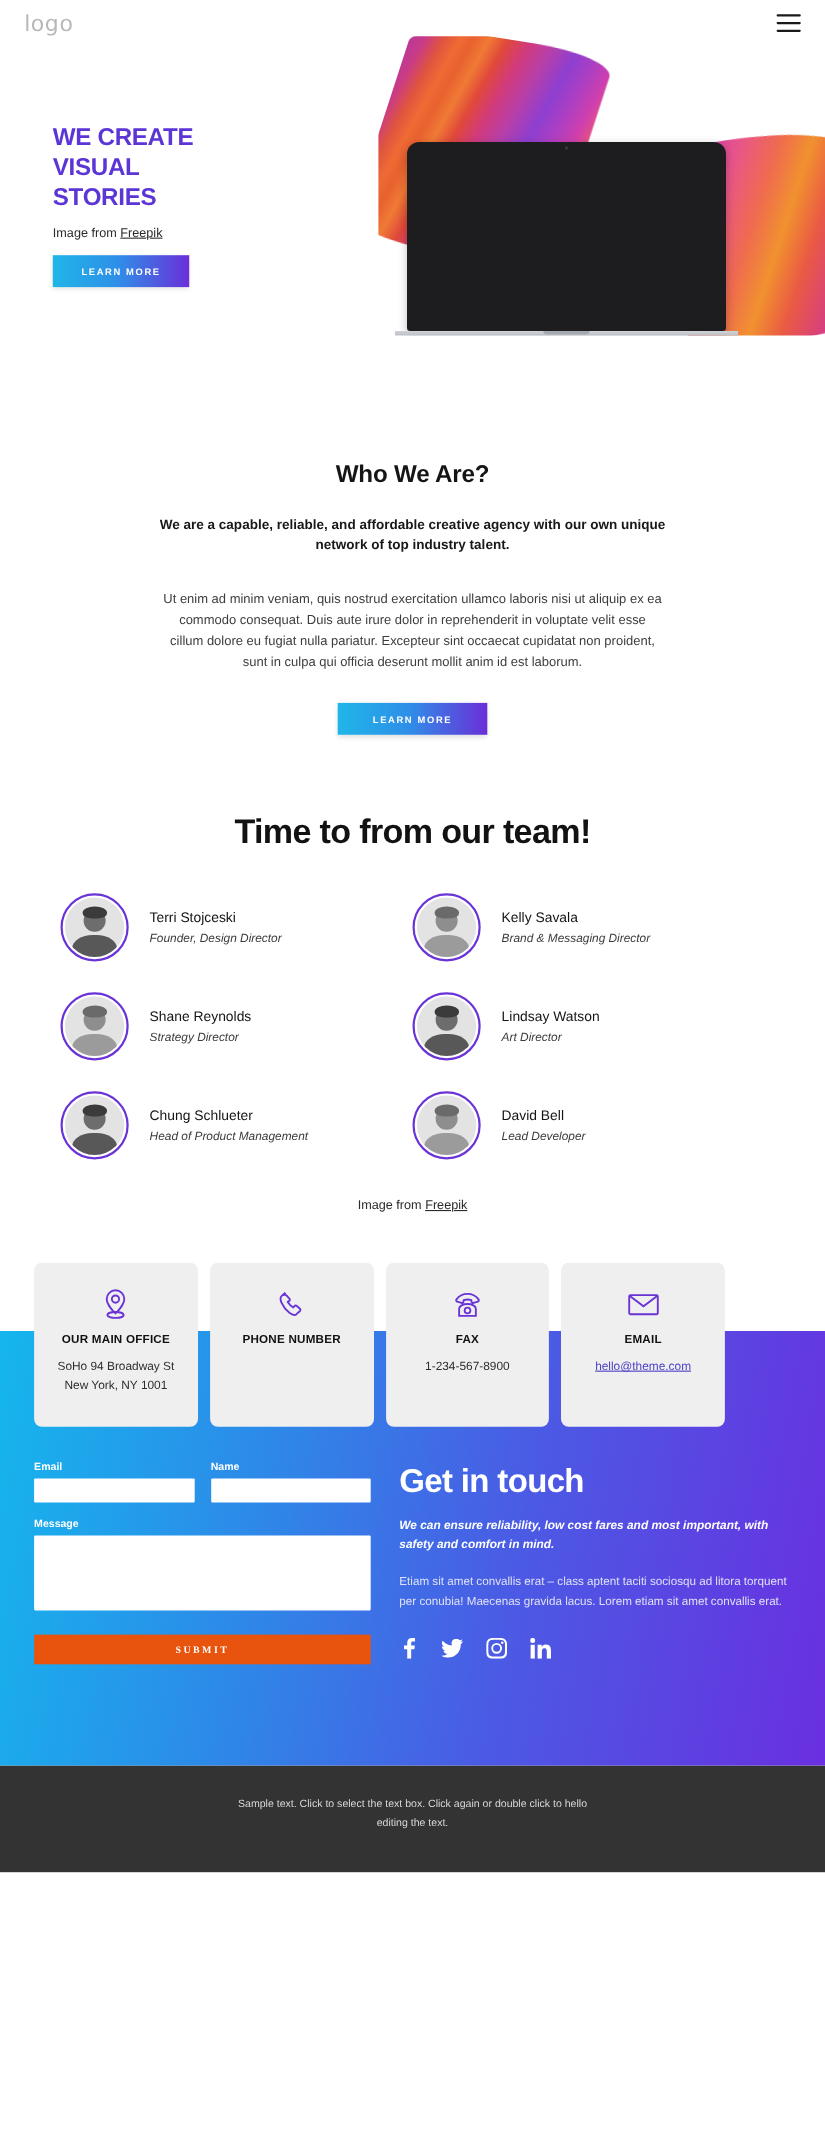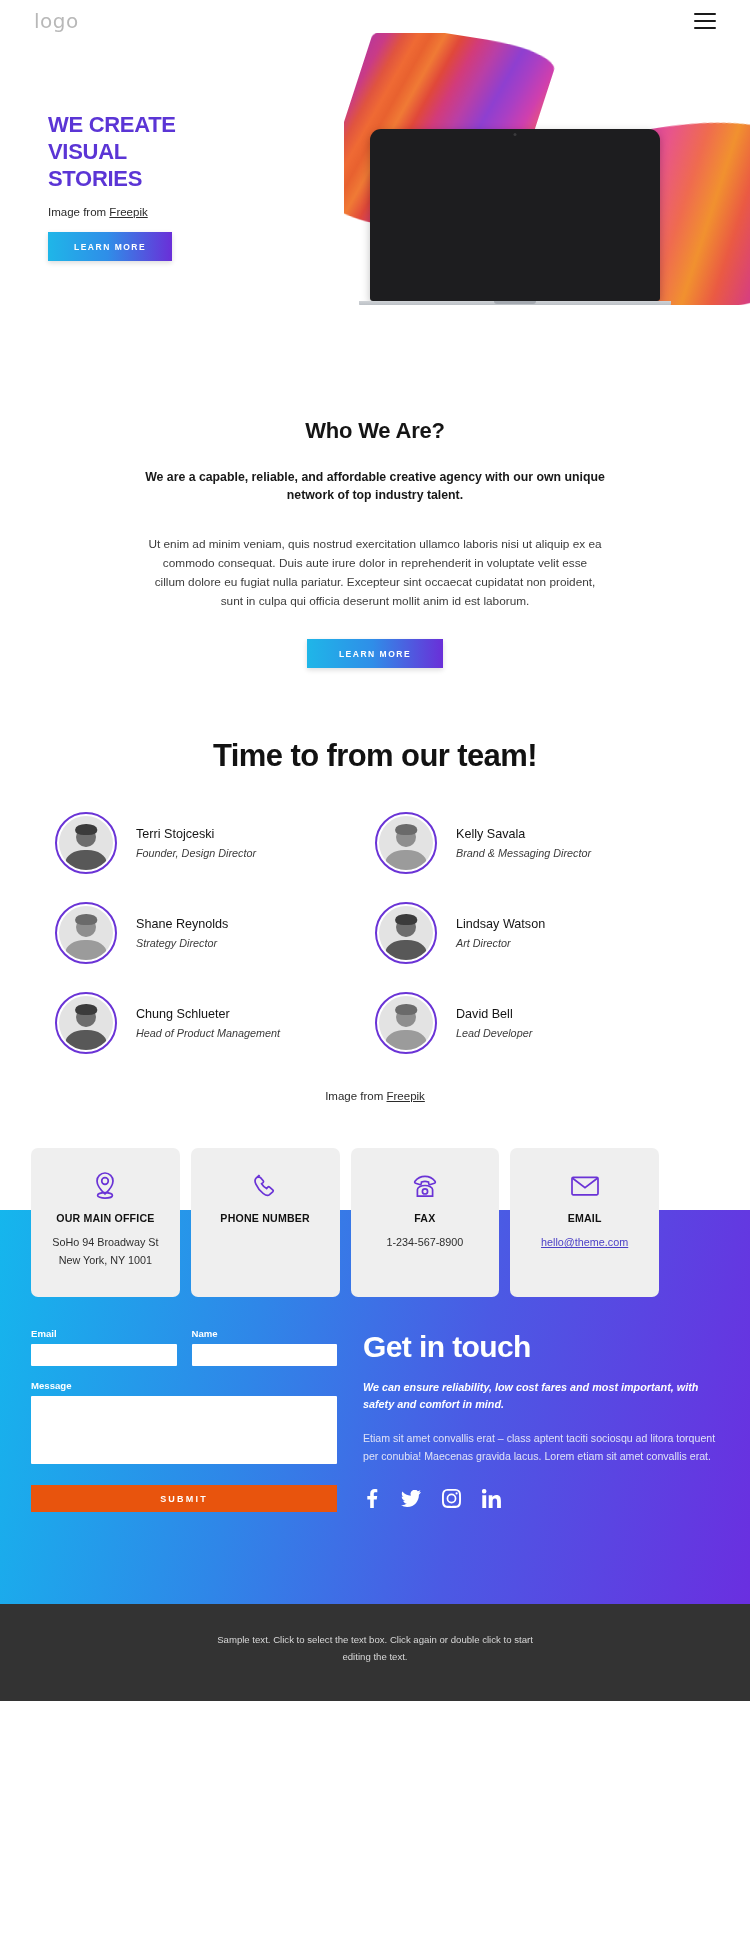--- a/index.html
+++ b/index.html
@@ -8,21 +8,21 @@
     background: #ffffff;
     font-family: "Liberation Sans", sans-serif;
     -webkit-font-smoothing: antialiased;
   }
   body { width: 750px; height: 1935px; overflow: hidden; position: relative; }
 
   
   .site-header {
     position: absolute; top: 0; left: 0; width: 750px; height: 42px;
     display: flex; align-items: center; justify-content: space-between;
-    padding: 0 34px; z-index: 40;
+    padding: 0 22px; z-index: 40;
   }
   .logo-text {
     font-size: 20px; color: #b8b8b8; letter-spacing: .5px;
     font-family: "DejaVu Sans", sans-serif; font-weight: 400;
   }
   .burger { width: 22px; height: 16px; display: flex; flex-direction: column;
     justify-content: space-between; cursor: pointer; }
   .burger span { display: block; height: 2.4px; width: 100%; background: #1a1a1a; border-radius: 1px; }
 
   
@@ -193,21 +193,21 @@
   }
   .ftext {
     width: 100%; height: 68px; background: #fff; border: none; outline: none;
     border-radius: 1px; padding: 6px; font-size: 10px; resize: none;
     font-family: "Liberation Sans", sans-serif; color: #222;
   }
   .mt14 { margin-top: 14px; }
   .submit-btn {
     margin-top: 17px; width: 100%; height: 27px; background: #e8540d; border: none;
     color: #fff; font-size: 9px; font-weight: 700; letter-spacing: 2.2px; cursor: pointer;
-    font-family: Liberation Sans, sans-serif;
+    font-family: Liberation Serif, serif;
   }
   .touch-col { flex: 1; padding-top: 2px; }
   .touch-h {
     font-size: 30px; font-weight: 700; color: #fff; letter-spacing: -.6px; line-height: 1.12;
   }
   .touch-lead {
     margin-top: 15px; font-size: 10.8px; font-weight: 700; font-style: italic;
     color: #fff; line-height: 1.56;
   }
   .touch-body {
@@ -458,14 +458,14 @@
           <svg width="19" height="19" viewBox="0 0 19 19">
               <path d="M4.2 19H.3V6.3h3.9V19zM2.2 4.6A2.3 2.3 0 1 1 2.2 0a2.3 2.3 0 0 1 0 4.6zM19 19h-3.9v-6.2c0-1.5 0-3.4-2.1-3.4s-2.4 1.6-2.4 3.3V19H6.7V6.3h3.7V8h.1c.5-1 1.8-2.1 3.7-2.1 4 0 4.7 2.6 4.7 6V19z"></path>
             </svg>
         </a>
       </div>
     </div>
   </div>
 </section>
 
 <footer class="site-footer">
-  <div class="footer-text">Sample text. Click to select the text box. Click again or double click to start editing the text.</div>
+  <div class="footer-text">Sample text. Click to select the text box. Click again or double click to hello editing the text.</div>
 </footer>
 
 </body></html>

